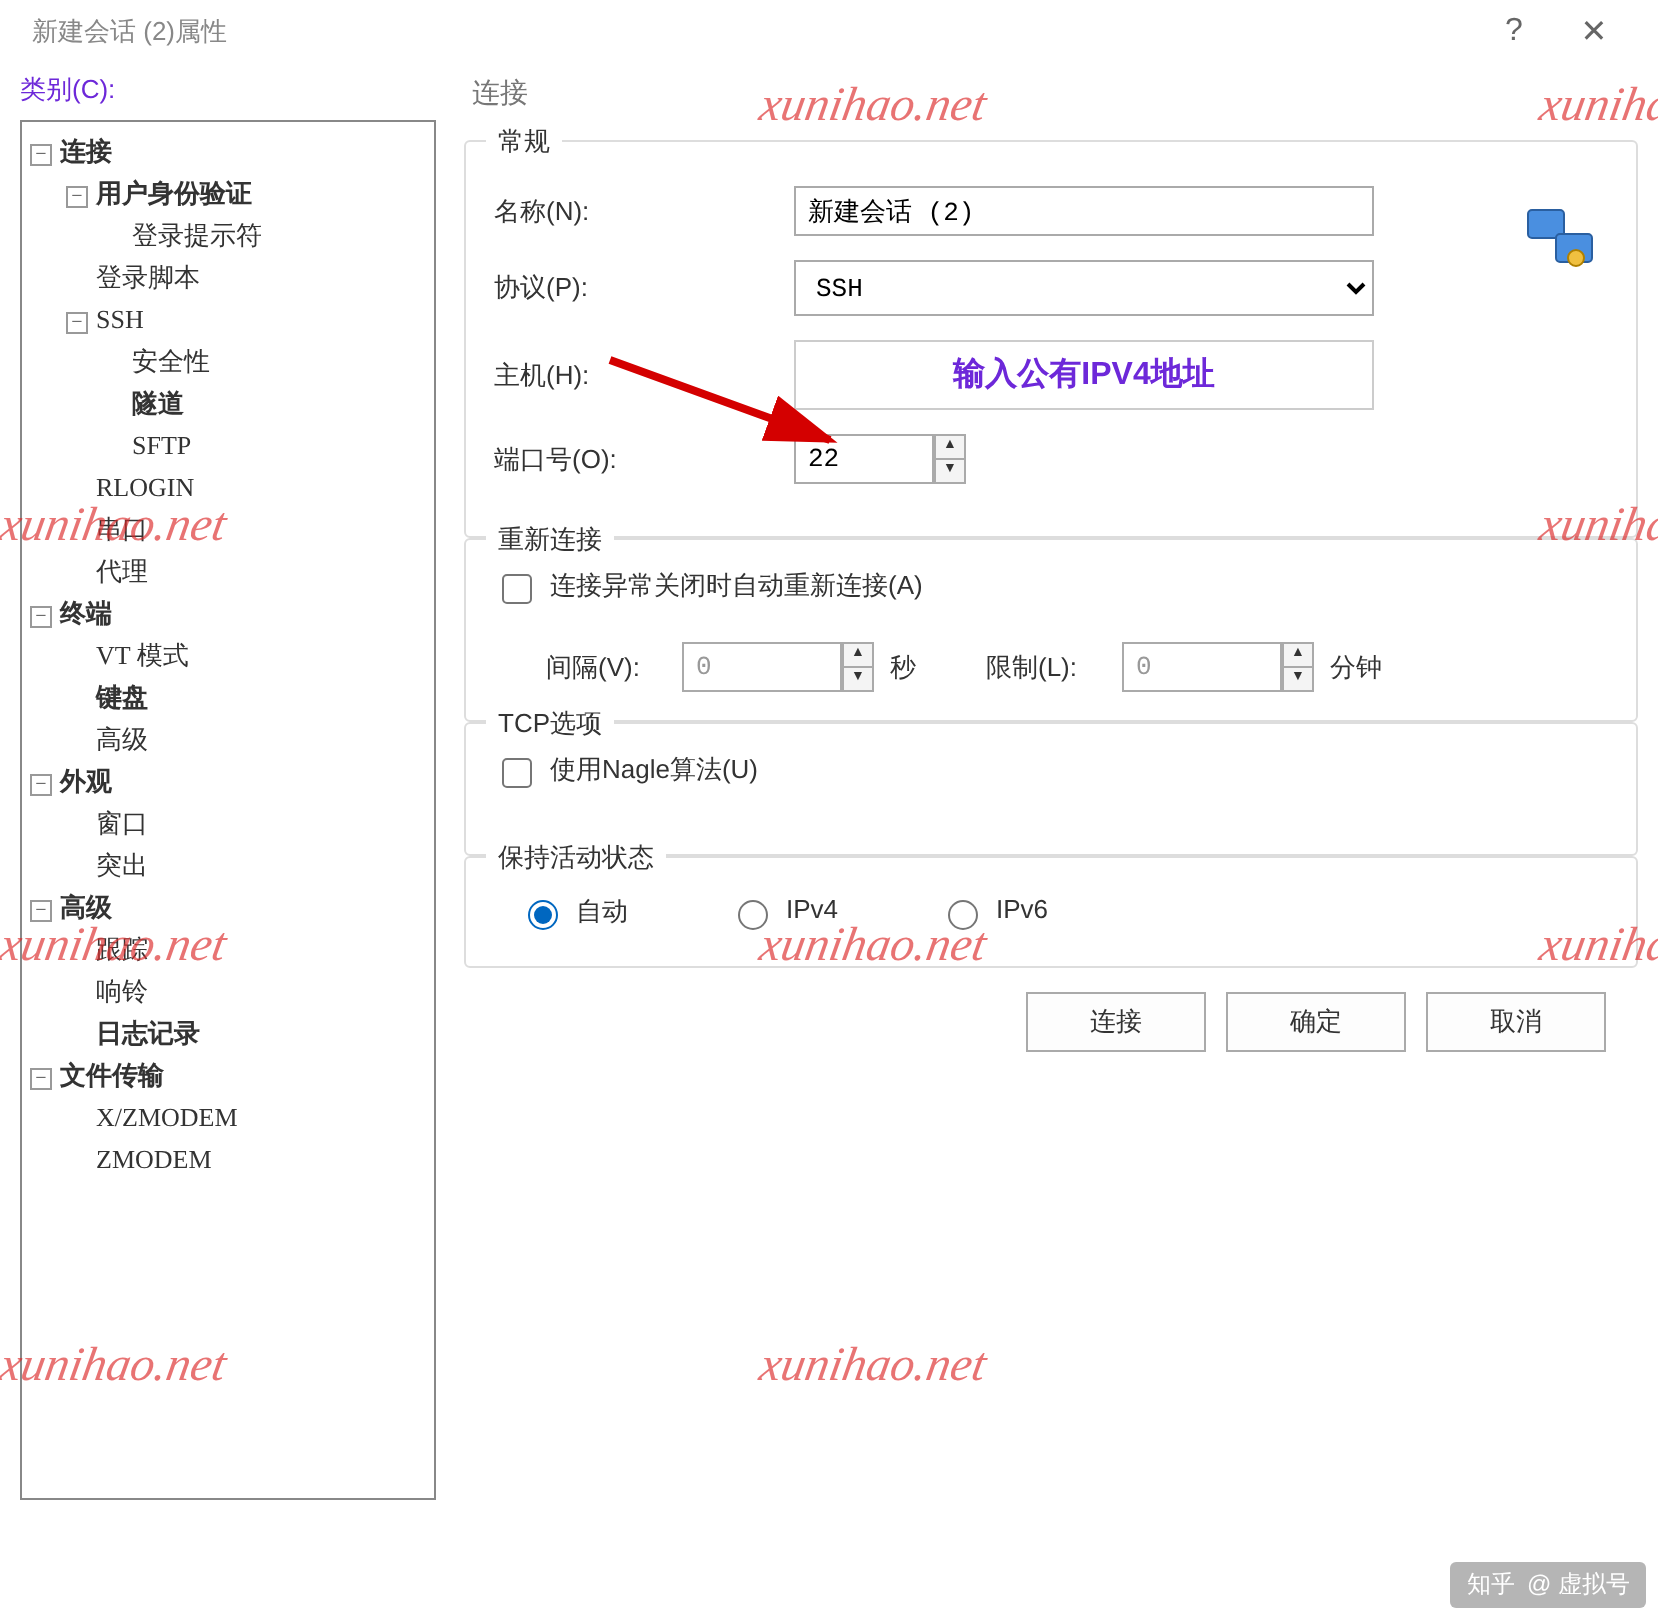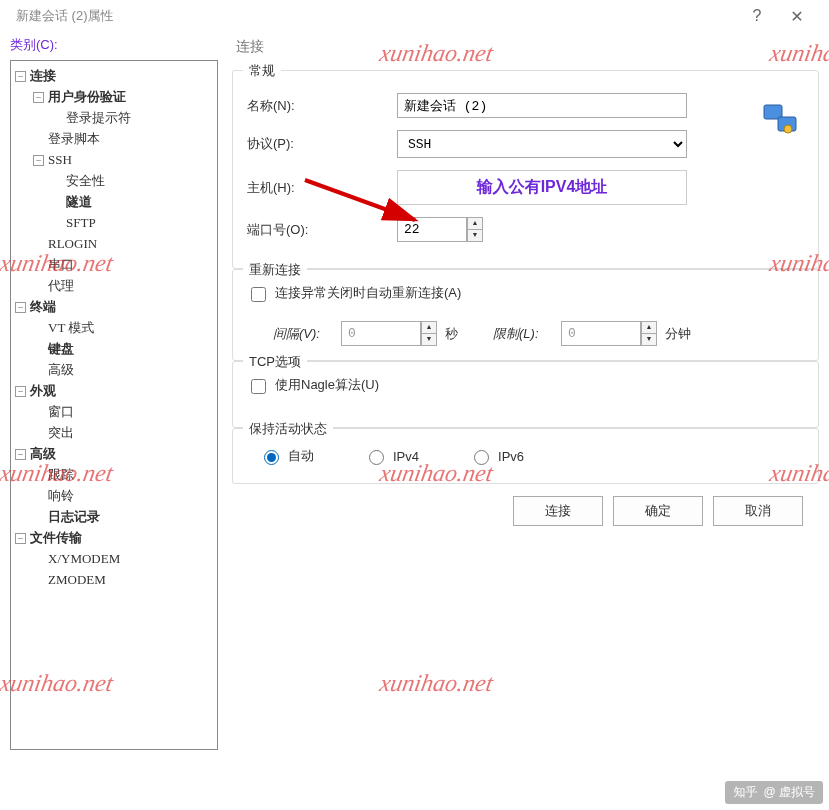--- a/index.html
+++ b/index.html
@@ -90,26 +90,26 @@
   border-bottom: 1px solid #aaa; background: #f4f4f4; cursor: default;
 }
 .spin .sbtn:last-child { border-bottom: none; }
 .desc-area { width: 290px; height: 60px; resize: none; }
 .conn-icon {
   position: absolute; right: 18px; top: 28px;
 }
 .chk-row { display: flex; gap: 6px; margin-bottom: 16px; }
 .chk-row input { width: 15px; height: 15px; }
 .sub-row { display: flex; align-items: center; gap: 8px; padding-left: 26px; }
-.sub-row .sublabel { width: 60px; font-style: italic; }
+.sub-row .sublabel { width: 60px; }
 .num-input { width: 80px; color: #999; background: #fafafa; }
 .num-input[disabled] { color: #999; }
 .unit { width: 40px; }
 .radio-row { display: flex; align-items: center; gap: 50px; padding: 4px 12px; }
-.radio-item { display: flex; align-items: center; gap: 6px; }
+.radio-item { display: flex; gap: 6px; }
 .radio-item input { width: 15px; height: 15px; accent-color: #0067c0;}
 .buttons { display: flex; justify-content: flex-end; gap: 10px; padding: 12px 16px 0 0; }
 .btn {
   min-width: 90px; height: 30px; border: 1px solid #aaa;
   background: #fdfdfd; font-size: 13px; text-align: center;
   line-height: 28px; cursor: default;
 }
 .wmark {
   position: absolute; color: rgba(220,40,40,0.65);
   font-style: italic; font-size: 24px; font-family: Georgia, serif;
@@ -180,21 +180,21 @@
           </li>
           <li><span class="toggle">−</span><span class="lbl bold">高级</span>
             <ul>
               <li><span class="leaf-pad"></span><span class="lbl">跟踪</span></li>
               <li><span class="leaf-pad"></span><span class="lbl">响铃</span></li>
               <li><span class="leaf-pad"></span><span class="lbl bold">日志记录</span></li>
             </ul>
           </li>
           <li><span class="toggle">−</span><span class="lbl bold">文件传输</span>
             <ul>
-              <li><span class="leaf-pad"></span><span class="lbl">X/YMODEM</span></li>
+              <li><span class="leaf-pad"></span><span class="lbl">X/ZMODEM</span></li>
               <li><span class="leaf-pad"></span><span class="lbl">ZMODEM</span></li>
             </ul>
           </li>
         </ul>
       </div>
     </div>
   </div>
 
   <div class="right">
     <div class="panel-title">连接</div>

